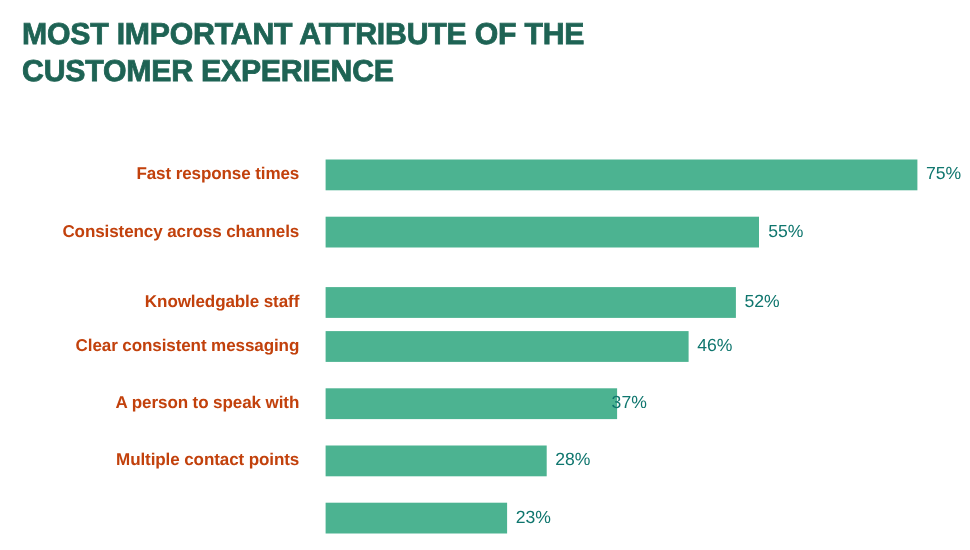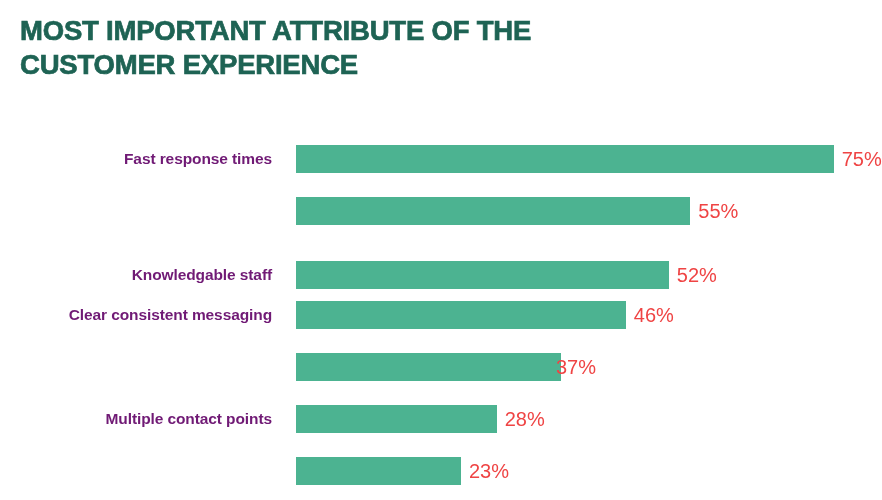--- a/index.html
+++ b/index.html
@@ -57,21 +57,21 @@
   }
 
   .cat-label {
     position: absolute;
     left: 0;
     top: 0;
     width: 272px;
     height: 28px;
     line-height: 28px;
     text-align: right;
-    color: #701a75;
+    color: #c2410c;
     font-family: "Liberation Sans", sans-serif;
     font-weight: 700;
     font-size: 15.5px;
     letter-spacing: -0.1px;
     white-space: nowrap;
     overflow: visible;
   }
 
   .bar-track {
     position: absolute;
@@ -88,64 +88,66 @@
     height: 28px;
     background: #4cb391;
     width: 0;
   }
 
   .bar-value {
     position: absolute;
     top: 0;
     height: 28px;
     line-height: 28px;
-    color: #ef4444;
+    color: #0f766e;
     font-family: "Liberation Sans", sans-serif;
     font-weight: 400;
-    font-size: 20px;
+    font-size: 16px;
     white-space: nowrap;
   }
 </style>
 </head>
 <body>
 
 <div id="chart-canvas">
 
   <div class="chart-title">MOST IMPORTANT ATTRIBUTE OF THE
 CUSTOMER EXPERIENCE</div>
 
   <div class="plot-area">
       <div class="bar-row" style="top: 14px;">
         <div class="cat-label">Fast response times</div>
         <div class="bar-track">
           <div class="bar-fill" style="width: 537.75px; background: rgb(76, 179, 145);"></div>
           <div class="bar-value" style="left: 545.75px;">75%</div>
         </div>
       </div>
       <div class="bar-row" style="top: 66px;">
+        <div class="cat-label">Consistency across channels</div>
         <div class="bar-track">
           <div class="bar-fill" style="width: 394.35px; background: rgb(76, 179, 145);"></div>
           <div class="bar-value" style="left: 402.35px;">55%</div>
         </div>
       </div>
       <div class="bar-row" style="top: 118px; margin-top: 12px;">
         <div class="cat-label">Knowledgable staff</div>
         <div class="bar-track">
           <div class="bar-fill" style="width: 372.84px; background: rgb(76, 179, 145);"></div>
           <div class="bar-value" style="left: 380.84px;">52%</div>
         </div>
       </div>
       <div class="bar-row" style="top: 170px;">
         <div class="cat-label">Clear consistent messaging</div>
         <div class="bar-track">
           <div class="bar-fill" style="width: 329.82px; background: rgb(76, 179, 145);"></div>
           <div class="bar-value" style="left: 337.82px;">46%</div>
         </div>
       </div>
       <div class="bar-row" style="top: 222px;">
+        <div class="cat-label">A person to speak with</div>
         <div class="bar-track">
           <div class="bar-fill" style="width: 265.29px; background: rgb(76, 179, 145);"></div>
           <div class="bar-value" style="left: 260px;">37%</div>
         </div>
       </div>
       <div class="bar-row" style="top: 274px;">
         <div class="cat-label">Multiple contact points</div>
         <div class="bar-track">
           <div class="bar-fill" style="width: 200.76px; background: rgb(76, 179, 145);"></div>
           <div class="bar-value" style="left: 208.76px;">28%</div>

